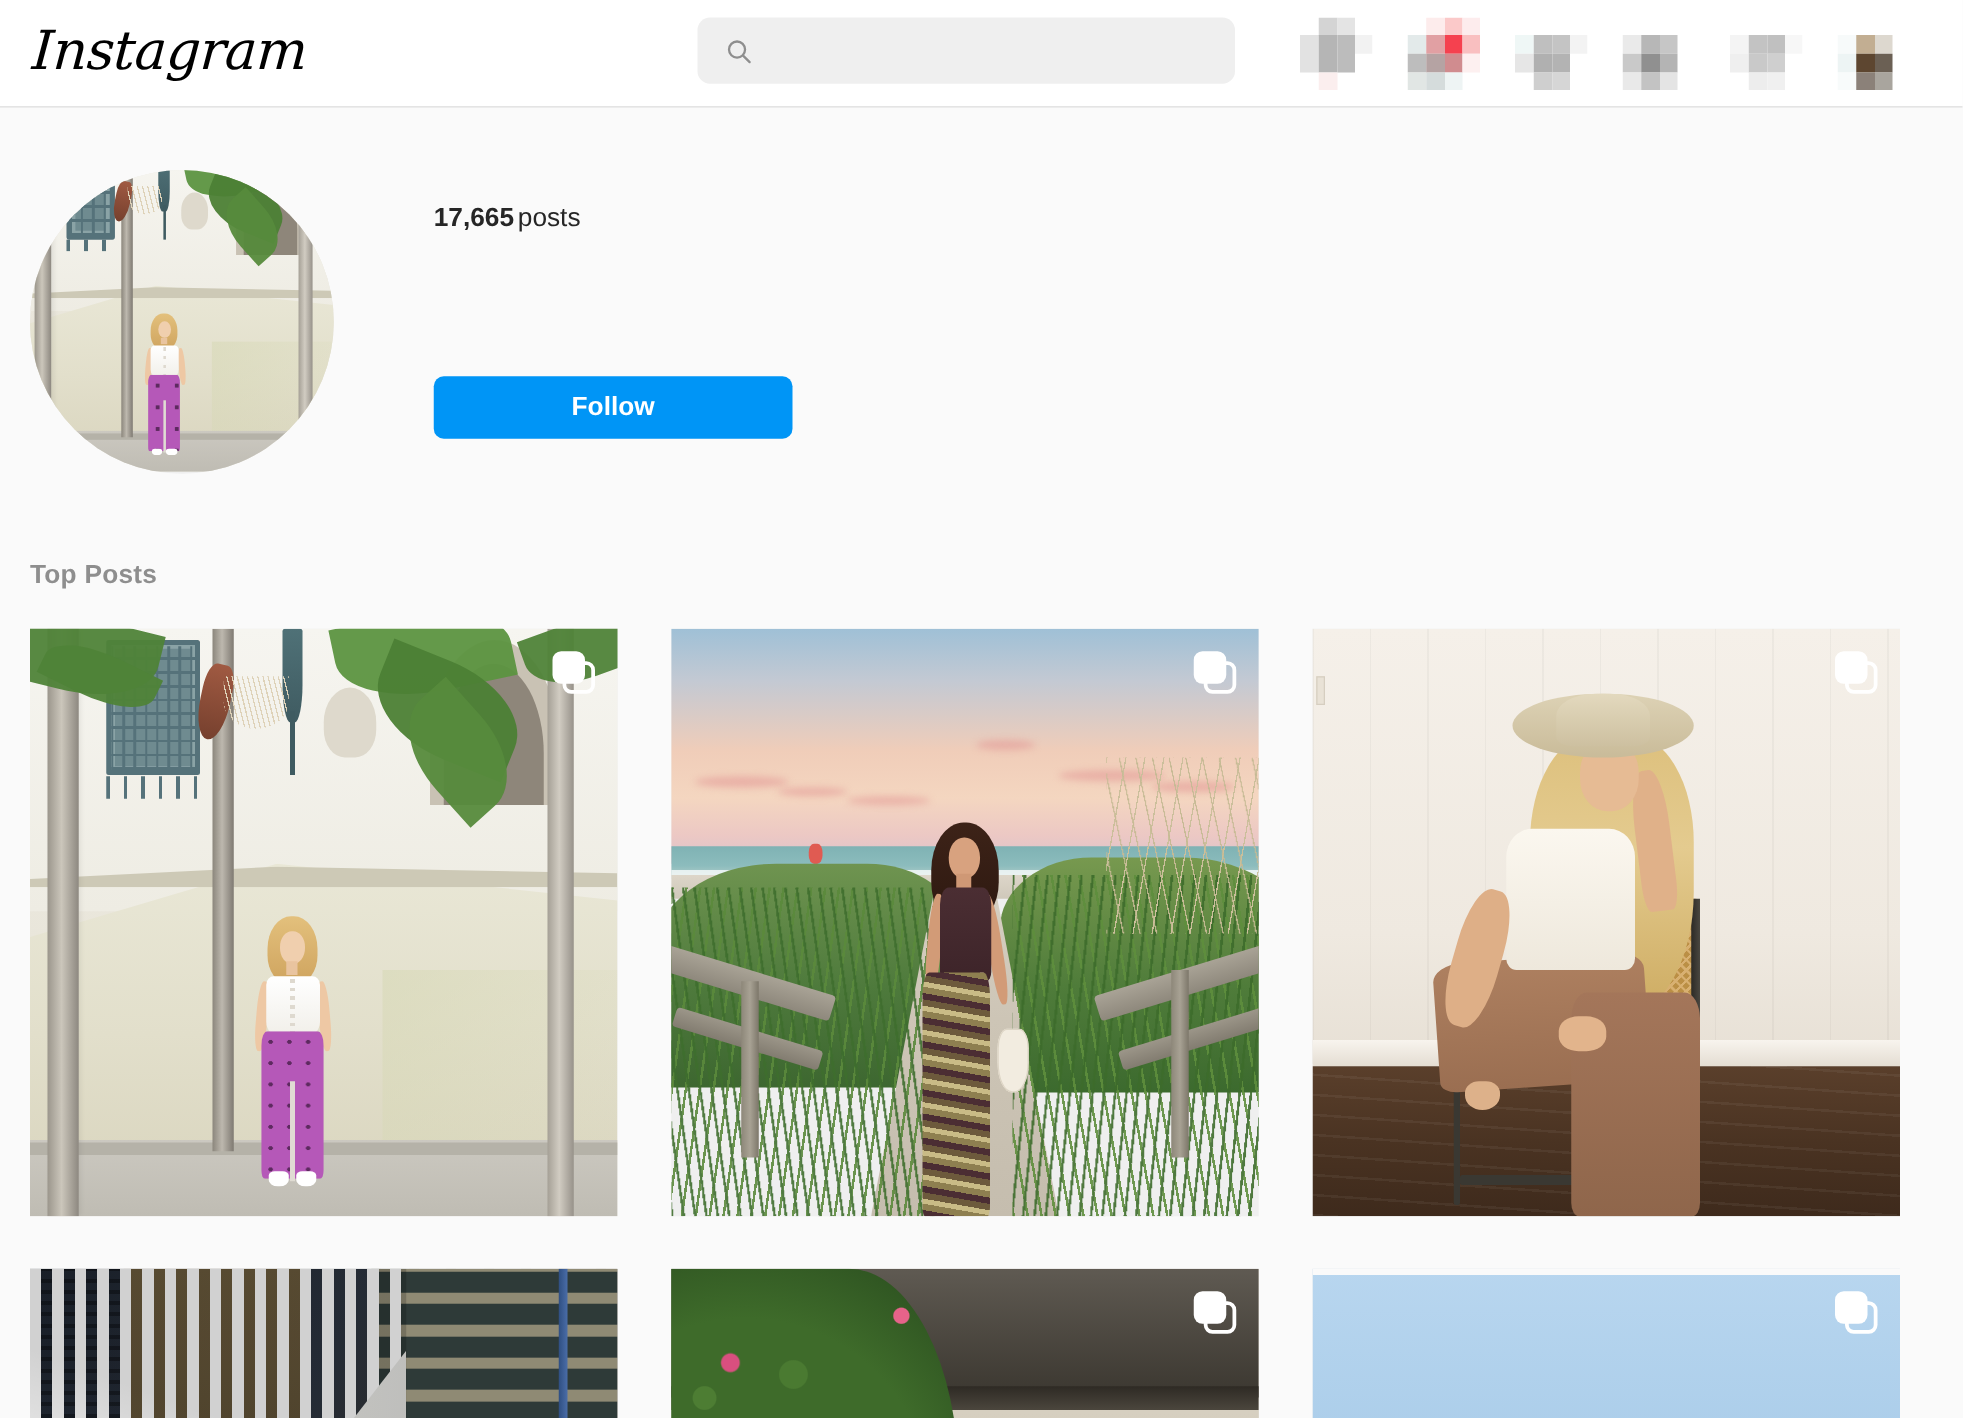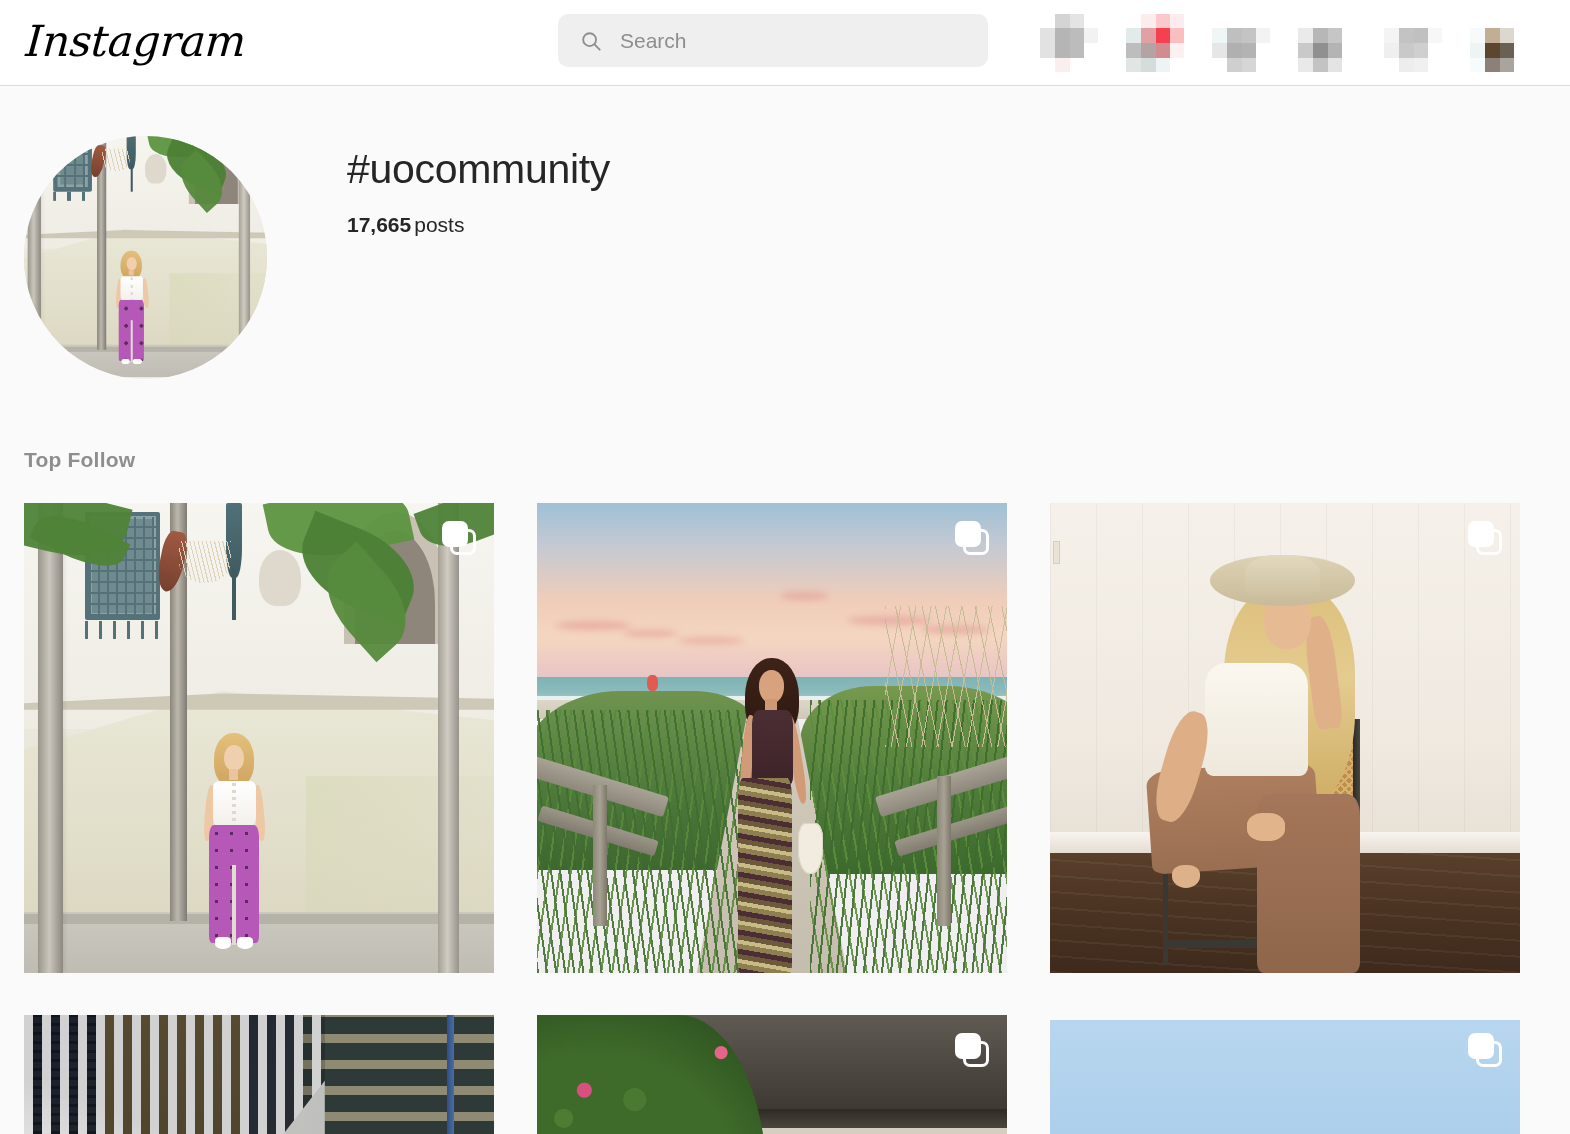--- a/index.html
+++ b/index.html
@@ -486,21 +486,20 @@
 
   <div id="logo">Instagram</div>
 
   <div id="search-box">
     <span id="search-icon">
       <svg viewBox="0 0 24 24" width="22" height="22" fill="none" stroke="#8e8e8e" stroke-width="2" stroke-linecap="round">
         <circle cx="10.5" cy="10.5" r="7"></circle>
         <line x1="16" y1="16" x2="21.5" y2="21.5"></line>
       </svg>
     </span>
-    <input id="search-input" type="text" placeholder="Search" style="">
   </div>
 
   <div id="nav-icons">
     <div class="nav-pixel">
       <i style="left:0;top:14px;width:15px;height:30px;background:#e2e2e2"></i>
       <i style="left:15px;top:0px;width:15px;height:15px;background:#d4d4d4"></i>
       <i style="left:15px;top:14px;width:15px;height:30px;background:#b5b5b5"></i>
       <i style="left:30px;top:0px;width:14px;height:15px;background:#e4e4e4"></i>
       <i style="left:30px;top:14px;width:14px;height:30px;background:#bcbcbc"></i>
       <i style="left:44px;top:14px;width:14px;height:15px;background:#f2f2f2"></i>
@@ -607,29 +606,29 @@
       <div class="s1-top"></div>
       <div class="s1-topline"></div>
       <div class="s1-pants"></div>
       <div class="s1-pantsgap"></div>
       <div class="s1-shoeL"></div>
       <div class="s1-shoeR"></div>
     </div>
   </div>
 
   <div id="meta">
-    <h1 id="hashtag-title">#uocommunity</h1>
     <div id="post-count">
       <span class="num">17,665</span><span class="lbl">posts</span>
     </div>
   </div>
 
+  <button id="follow-button">Follow</button>
 </div>
 
-<div id="section-label">Top Follow</div>
+<div id="section-label">Top Posts</div>
 
 <div id="post-grid">
 
   <div class="post-tile">
     <div class="carousel-icon">
       <span class="back"></span>
         <span class="front"></span>
     </div>
     <div class="scene">
       <div class="s1-sky"></div>

